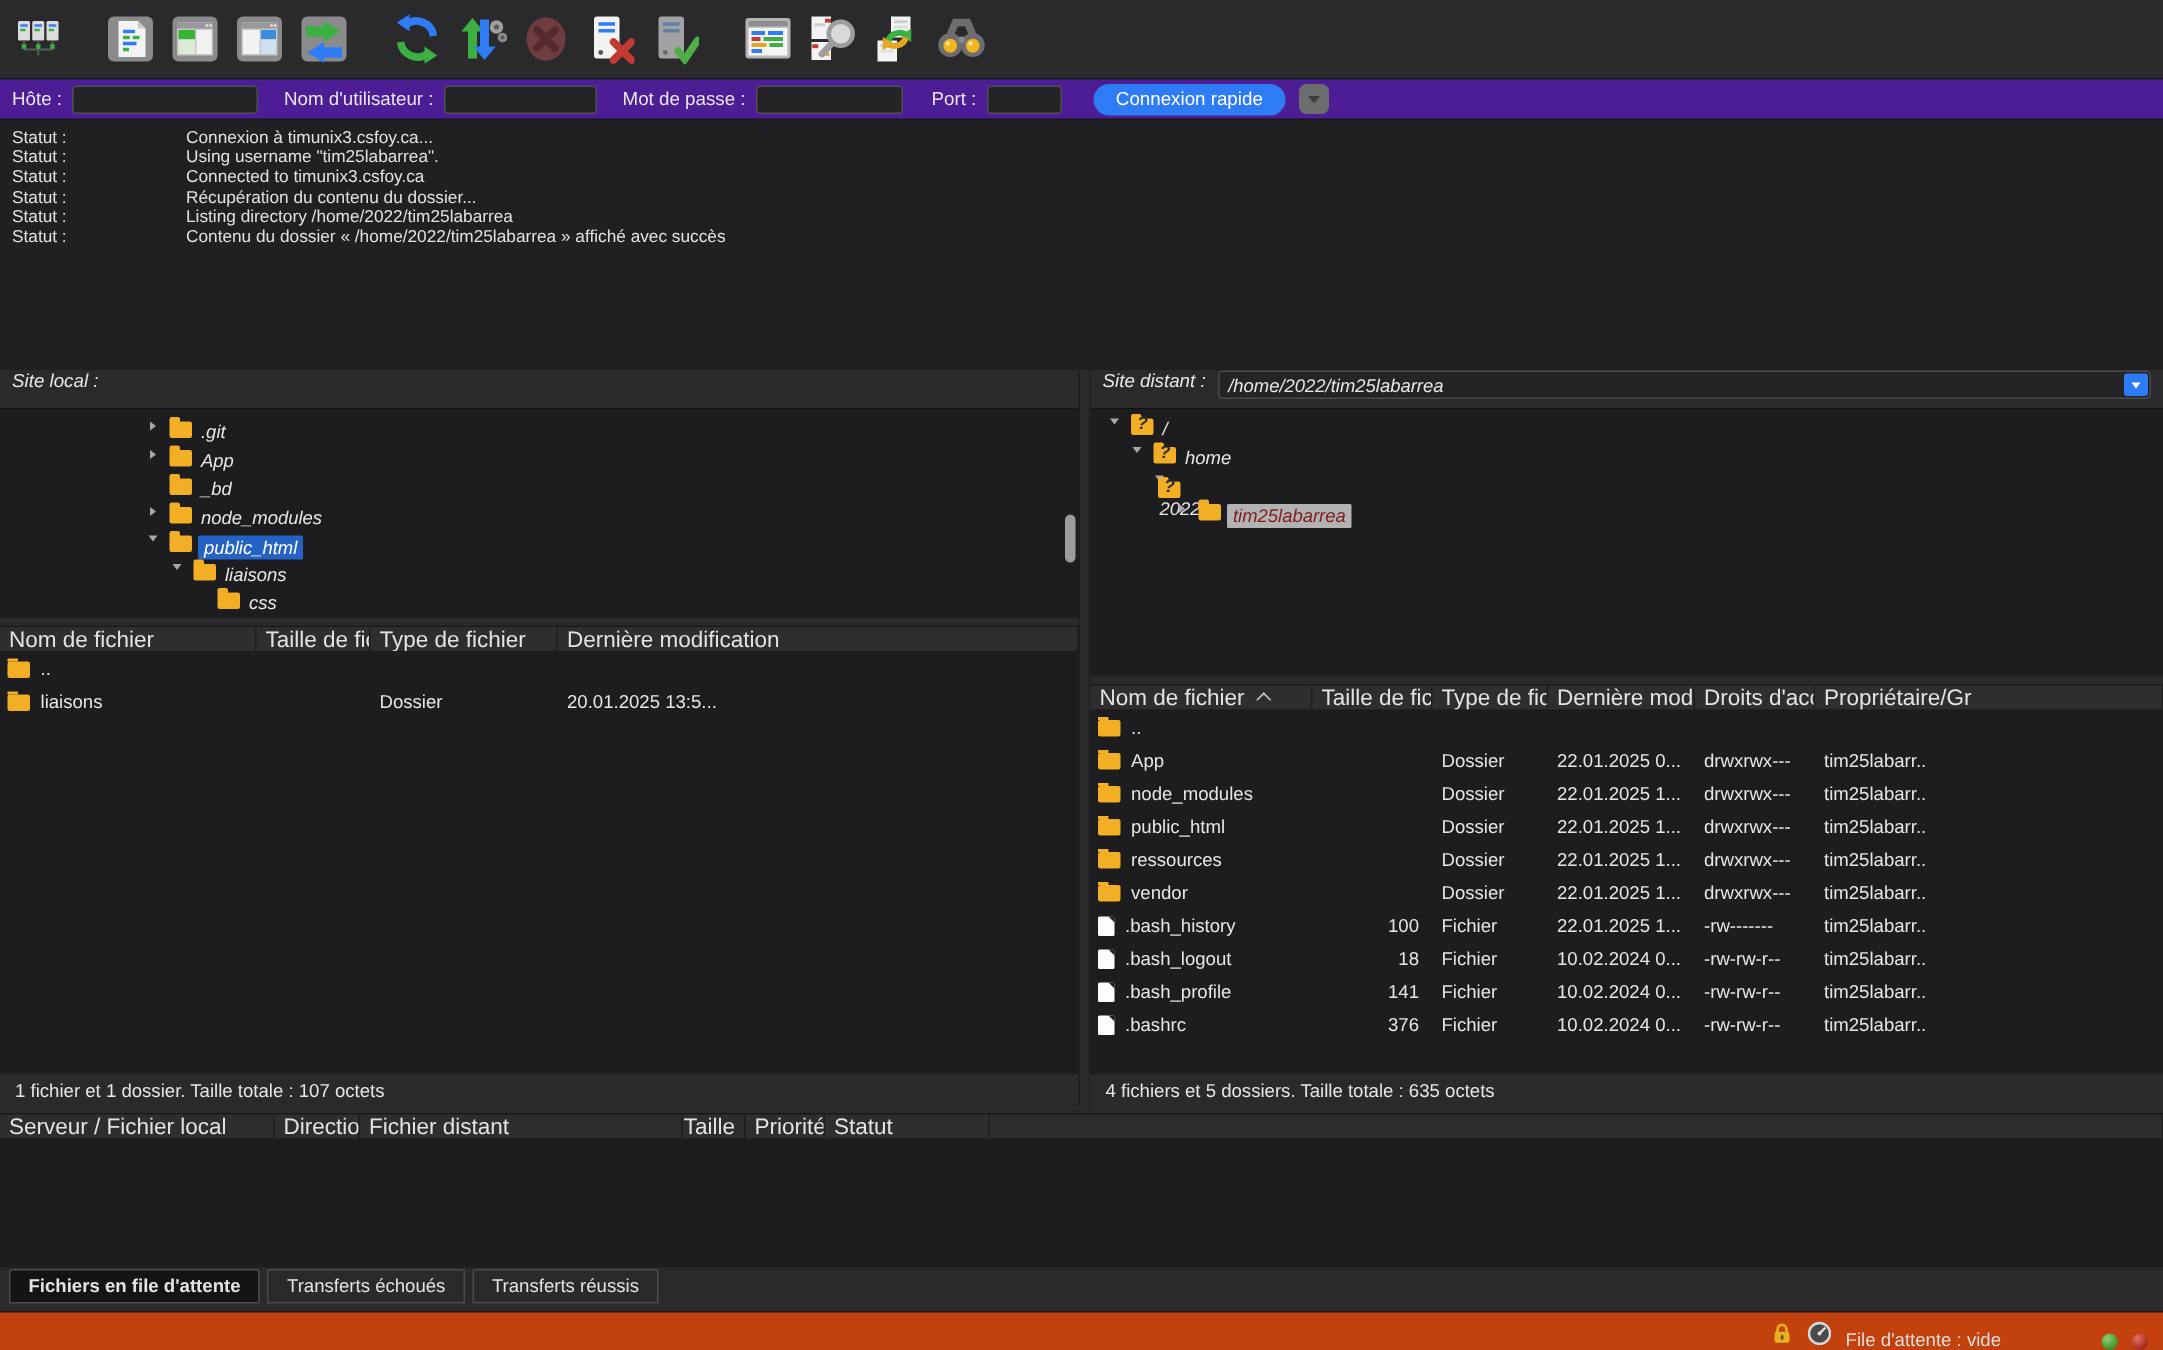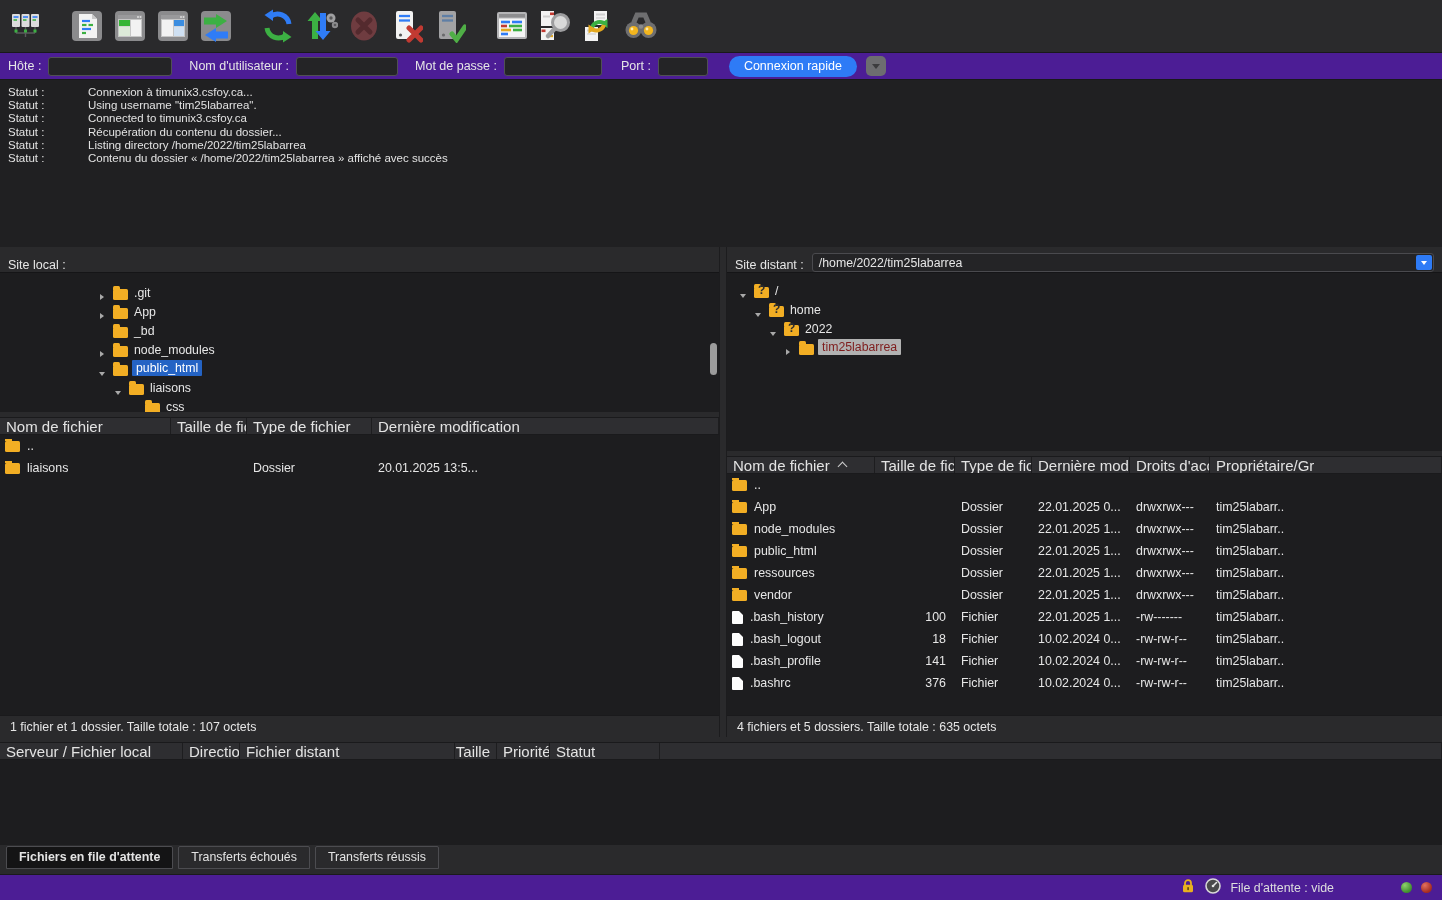--- a/index.html
+++ b/index.html
@@ -27,42 +27,42 @@
   .in-pass { width:98px; margin-right:12px; }
   .in-port { width:50px; margin-right:14px; }
   .qc-btn { background:#2e7bf6; color:#fff; border:none; border-radius:11px; height:21px;
     padding:0 15px; font-size:12.5px; font-family:"Liberation Sans",sans-serif; cursor:pointer; }
   .qc-dd { width:20px; height:20px; background:#6d6d70; border:none; border-radius:5px;
     display:flex; align-items:center; justify-content:center; margin-left:2px; }
   .qc-dd::before { content:""; border-left:4px solid transparent; border-right:4px solid transparent;
     border-top:5px solid #3c3c3e; }
   
   .log { height:167px; background:#202022; padding:6px 0 0 8px; overflow:hidden; }
-  .log-row { display:grid; grid-template-columns:80px 1fr; line-height:13.2px; font-size:11.5px; color:#e2e2e2; }
+  .log-row { display:grid; grid-template-columns:80px 1fr; line-height:13.2px; font-size:11.5px; color:#e2e2e2;gap:36px; }
   
   .main { display:flex; height:490px; }
   .pane { display:flex; flex-direction:column; background:#2a2a2c; }
   .pane.left  { width:719px; }
   .splitter { width:8px; background:#2a2a2c; border-left:1px solid #1c1c1e; border-right:1px solid #1c1c1e; }
   .pane.right { width:715px; }
-  .site-row { height:25px; display:flex; align-items:flex-end; padding:0 8px; gap:8px; }
+  .site-row { height:25px; display:flex; align-items:flex-start; padding:0 8px; gap:8px;font-style:italic; }
   .site-row label { white-space:nowrap; font-size:12.5px; }
   .combo { flex:1; height:19px; background:#242426; border:1px solid #4a4a4e; border-radius:3px;
     position:relative; display:flex; align-items:center; overflow:hidden; }
   .combo .ctext { padding:0 22px 0 6px; font-size:12.3px; white-space:nowrap; }
   .combo .cbtn { position:absolute; right:1px; top:1px; bottom:1px; width:16px; background:#2e7bf6;
     border-radius:2px; display:flex; align-items:center; justify-content:center; }
   .combo .cbtn::before { content:""; border-left:3.5px solid transparent; border-right:3.5px solid transparent;
     border-top:4.5px solid #fff; }
   
   .tree { background:#1d1d1f; border-top:1px solid #151517; border-bottom:5px solid #2a2a2c;
     overflow:hidden; position:relative; }
   .tree.local  { height:145px; padding-top:8px; }
   .tree.remote { height:184px; padding-top:6px; }
-  .trow { height:19px; display:flex; align-items:flex-end; }
+  .trow { height:19px; display:flex; align-items:flex-start;font-style:italic; }
   .chev { width:12px; flex:none; display:flex; align-items:center; justify-content:center; }
   .chev.col::before { content:""; border-left:4.5px solid #a9a9a9; border-top:3.5px solid transparent; border-bottom:3.5px solid transparent; }
   .chev.exp::before { content:""; border-top:4.5px solid #a9a9a9; border-left:3.5px solid transparent; border-right:3.5px solid transparent; }
   .chev.none::before { content:""; }
   .tlabel { margin-left:6px; font-size:12.3px; white-space:nowrap; }
   .tlabel.sel-blue { background:#2463c4; color:#fff; padding:1px 4px; border-radius:1px; margin-left:4px; }
   .tlabel.sel-gray { background:#b2b2b2; color:#7f1d1d; padding:1px 4px; border-radius:1px; margin-left:4px; }
   .vscroll { position:absolute; right:2px; top:70px; width:7px; height:32px; background:#9b9b9b; border-radius:4px; }
   
   .ficon { flex:none; position:relative; margin-left:5px; }
@@ -98,21 +98,21 @@
   
   .queue { height:108px; display:flex; flex-direction:column; padding-top:5px; }
   .queue-body { flex:1; background:#1d1d1f; }
   
   .tabs { height:24px; display:flex; align-items:flex-end; gap:5px; padding-left:6px;text-align:right; }
   .tab { border:1px solid #4c4c50; background:#2a2a2c; color:#e3e3e3; font-size:12.4px;
     padding:3px 12px 4px; border-radius:2px 2px 0 0; white-space:nowrap; }
   .tab.active { background:#141415; font-weight:bold; }
   
   .statusbar { height:26px; margin-top:5px; border-top:1px solid #1a1a1c; display:flex;
-    align-items:center; justify-content:flex-end; padding-right:10px; gap:9px; background:#4c1d95; }
+    align-items:flex-end; justify-content:flex-end; padding-right:10px; gap:9px; background:#c2410c; }
   .sb-text { font-size:12.4px; color:#dedede; margin-right:58px; }
   .dot { width:11px; height:11px; border-radius:50%; }
   .dot.green { background:radial-gradient(circle at 35% 30%, #8fd06c, #3f8f2d 70%); }
   .dot.red   { background:radial-gradient(circle at 35% 30%, #e4705f, #a52c20 70%); }
 </style>
 </head>
 <body>
 
 <div class="toolbar">
   <div class="tb-group">
@@ -466,21 +466,21 @@
       <div class="trow" style="padding-left:10px;">
         <span class="chev exp"></span>
         <span class="ficon icon-folder-question"></span>
         <span class="tlabel">/</span>
       </div>
       <div class="trow" style="padding-left:25px;">
         <span class="chev exp"></span>
         <span class="ficon icon-folder-question"></span>
         <span class="tlabel">home</span>
       </div>
-      <div class="trow" style="padding-left:40px;">
+      <div class="trow" style="padding-left:40px;flex-direction:column;">
         <span class="chev exp"></span>
         <span class="ficon icon-folder-question"></span>
         <span class="tlabel">2022</span>
       </div>
       <div class="trow" style="padding-left:55px;">
         <span class="chev col"></span>
         <span class="ficon icon-folder"></span>
         <span class="tlabel sel-gray">tim25labarrea</span>
       </div>
     </div>

